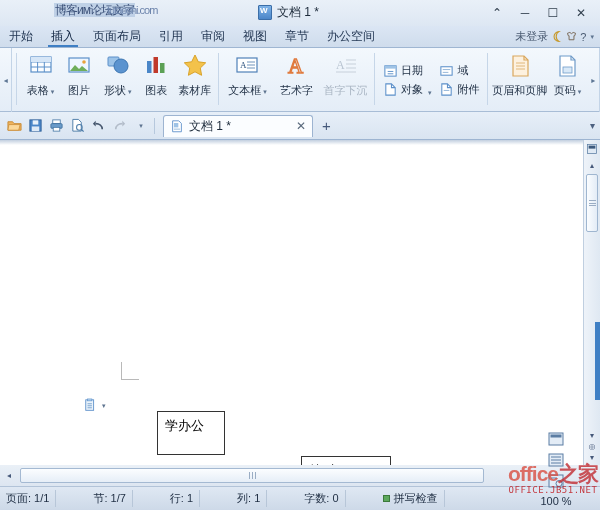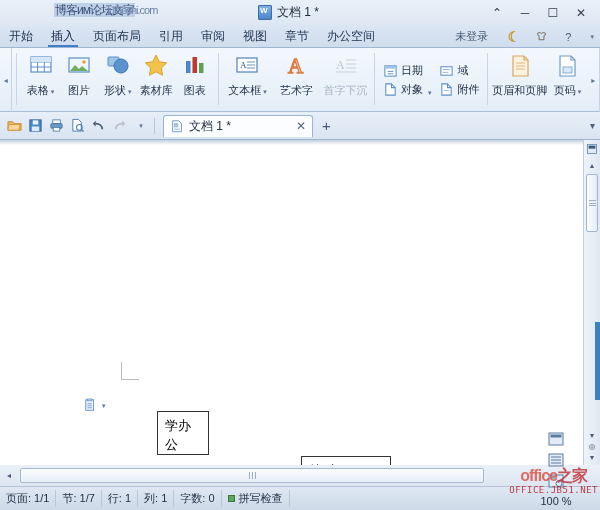--- a/index.html
+++ b/index.html
@@ -70,21 +70,21 @@
     padding: 0 9px; display: flex; align-items: center;
     font-size: 12px; color: #1f3350; position: relative; cursor: default;
   }
   .mtab.active { color: #0a1e3c; text-align: center; }
   .mtab.active::after {
     content: ""; position: absolute; left: 6px; right: 6px; bottom: 0;
     height: 2px; background: #3f7fc4;
   }
   .menu-right {
     margin-left: auto; display: flex; align-items: center;
-    gap: 17px; padding-right: 6px;
+    gap: 2px; padding-right: 6px;
     font-size: 11px; color: #4a5b72;
   }
   .mini-icon { width: 13px; height: 13px; display: inline-block; }
 
   
   .ribbon {
     position: absolute; top: 48px; left: 0; width: 600px; height: 64px;
     background: linear-gradient(#f3f8fd, #e4edf7);
     border-bottom: 1px solid #a8bdd6;
     display: flex; align-items: flex-start;
@@ -159,21 +159,21 @@
     position: absolute; left: 84px; top: 258px;
     display: flex; align-items: center; gap: 2px;
   }
   .paste-tag .sglyph { width: 14px; height: 15px; }
   .textbox {
     position: absolute; border: 1px solid #333333; background: #ffffff;
     font-family: "DejaVu Serif", "Liberation Serif", serif;
     font-size: 13px; color: #000; line-height: 1.45;
     padding: 5px 7px;
   }
-  #textbox-1 { left: 157px; top: 271px; width: 52px; height: 44px; }
+  #textbox-1 { left: 157px; top: 271px; width: 68px; height: 44px; }
   #textbox-2 { left: 301px; top: 316px; width: 90px; height: 68px; }
 
   
   .vscroll {
     position: absolute; top: 140px; right: 0; width: 17px; height: 325px;
     background: linear-gradient(90deg,#eef3f9,#dfe8f2);
     border-left: 1px solid #c0cfe0;
   }
   .vs-top-btn {
     height: 16px; display: flex; align-items: center; justify-content: center;
@@ -218,20 +218,21 @@
   .hs-grip div { width: 1px; height: 7px; background: #9aadc4; }
   .hs-right { width: 110px; }
 
   
   .statusbar {
     position: absolute; top: 486px; left: 0; width: 600px; height: 24px;
     background: linear-gradient(#dfe8f3, #cdd9e8);
     display: flex; align-items: center;
     font-size: 11px; color: #1e2d42;
     border-top: 1px solid #b2c3d8;
+    gap: 31px;
   }
   .sb-cell {
     padding: 0 6px; height: 17px; display: flex; align-items: center;
     border-right: 1px solid #b7c6d8;
   }
   .sb-spell { display: flex; align-items: center; gap: 4px; }
   .sb-dot { width: 7px; height: 7px; background: #5ca85c; border: 1px solid #3b7a3b; }
   .sb-right {
     margin-left: auto; display: flex; align-items: center; gap: 7px;
     padding-right: 6px;
@@ -247,21 +248,21 @@
     background: #f4f8fc; border: 1px solid #6e87a6; border-radius: 1px;
   }
   .zoomsign { font-size: 11px; color: #3a4b60; }
 
   
   .corner-wm {
     position: absolute; right: 2px; bottom: 15px;
     text-align: center; pointer-events: none; z-index: 40;
   }
   .corner-wm .l1 {
-    font-size: 16px; color: #d94a3d; font-weight: bold;
+    font-size: 21px; color: #d94a3d; font-weight: bold;
     letter-spacing: -1px; line-height: 1;
     opacity: .78;
   }
   .corner-wm .l1 .cn { color: #c1272d; }
   .corner-wm .l2 {
     font-size: 9px; color: #c1272d; letter-spacing: .5px;
     font-family: "DejaVu Sans Mono", monospace; margin-top: 1px;
     opacity: .9;
   }
 </style>
@@ -336,32 +337,32 @@
     <div class="ritem">
       <svg class="glyph" viewBox="0 0 28 28">
         <rect x="4" y="5" width="11" height="9" rx="1" fill="#9cc3e8" stroke="#5b8fc9"></rect>
         <circle cx="17" cy="14" r="7" fill="#5b93cf" stroke="#3d76b2"></circle>
       </svg>
       <span class="lbl"><span>形状</span><span class="caret">▾</span></span>
     </div>
 
     <div class="ritem">
       <svg class="glyph" viewBox="0 0 28 28">
-        <path d="M14 3l3.3 6.8 7.4 1-5.4 5.2 1.3 7.3-6.6-3.5-6.6 3.5 1.3-7.3-5.4-5.2 7.4-1z" fill="#f3c24b" stroke="#d9a228" stroke-width="1"></path>
-      </svg>
-      <span class="lbl"><span>素材库</span></span>
-    </div>
-
-    <div class="ritem">
-      <svg class="glyph" viewBox="0 0 28 28">
         <rect x="5" y="9" width="4.5" height="12" fill="#4a86c8"></rect>
         <rect x="11.5" y="5" width="4.5" height="16" fill="#c0392b"></rect>
         <rect x="18" y="11" width="4.5" height="10" fill="#5ba055"></rect>
       </svg>
       <span class="lbl"><span>图表</span></span>
+    </div>
+
+    <div class="ritem">
+      <svg class="glyph" viewBox="0 0 28 28">
+        <path d="M14 3l3.3 6.8 7.4 1-5.4 5.2 1.3 7.3-6.6-3.5-6.6 3.5 1.3-7.3-5.4-5.2 7.4-1z" fill="#f3c24b" stroke="#d9a228" stroke-width="1"></path>
+      </svg>
+      <span class="lbl"><span>素材库</span></span>
     </div>
 
     <div class="rsep"></div>
 
     <div class="ritem wide">
       <svg class="glyph" viewBox="0 0 28 28">
         <rect x="4" y="6" width="20" height="14" fill="#fff" stroke="#4f80b8" stroke-width="1.2"></rect>
         <text x="7" y="16" font-size="9" fill="#2d537f" font-family="serif">A</text>
         <line x1="14" y1="10" x2="22" y2="10" stroke="#6f93bb"></line>
         <line x1="14" y1="13" x2="22" y2="13" stroke="#6f93bb"></line>

